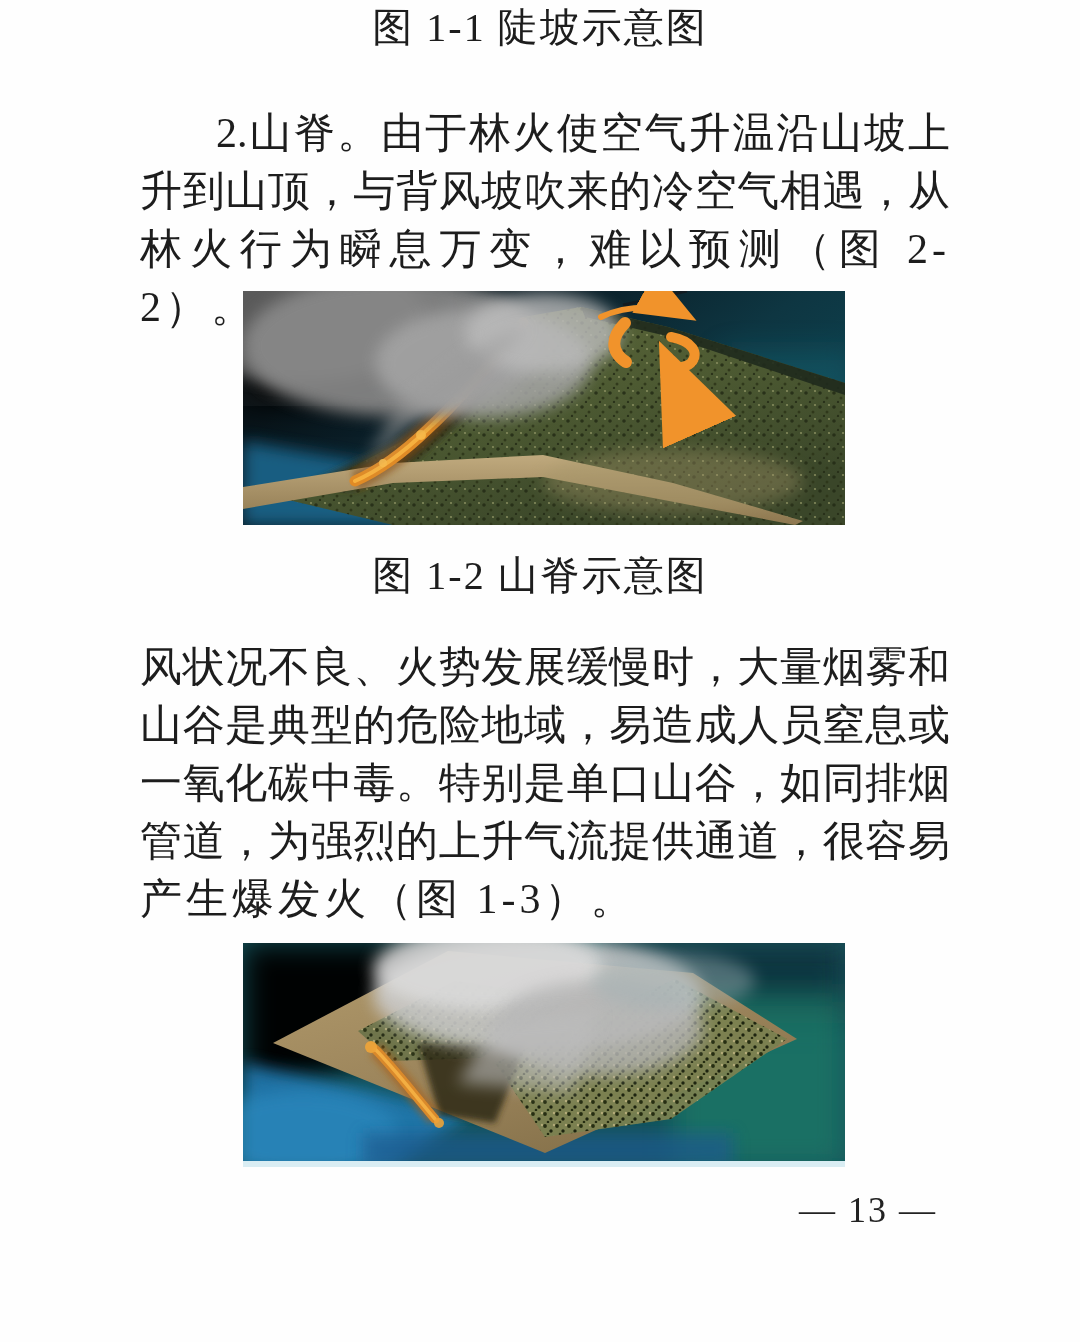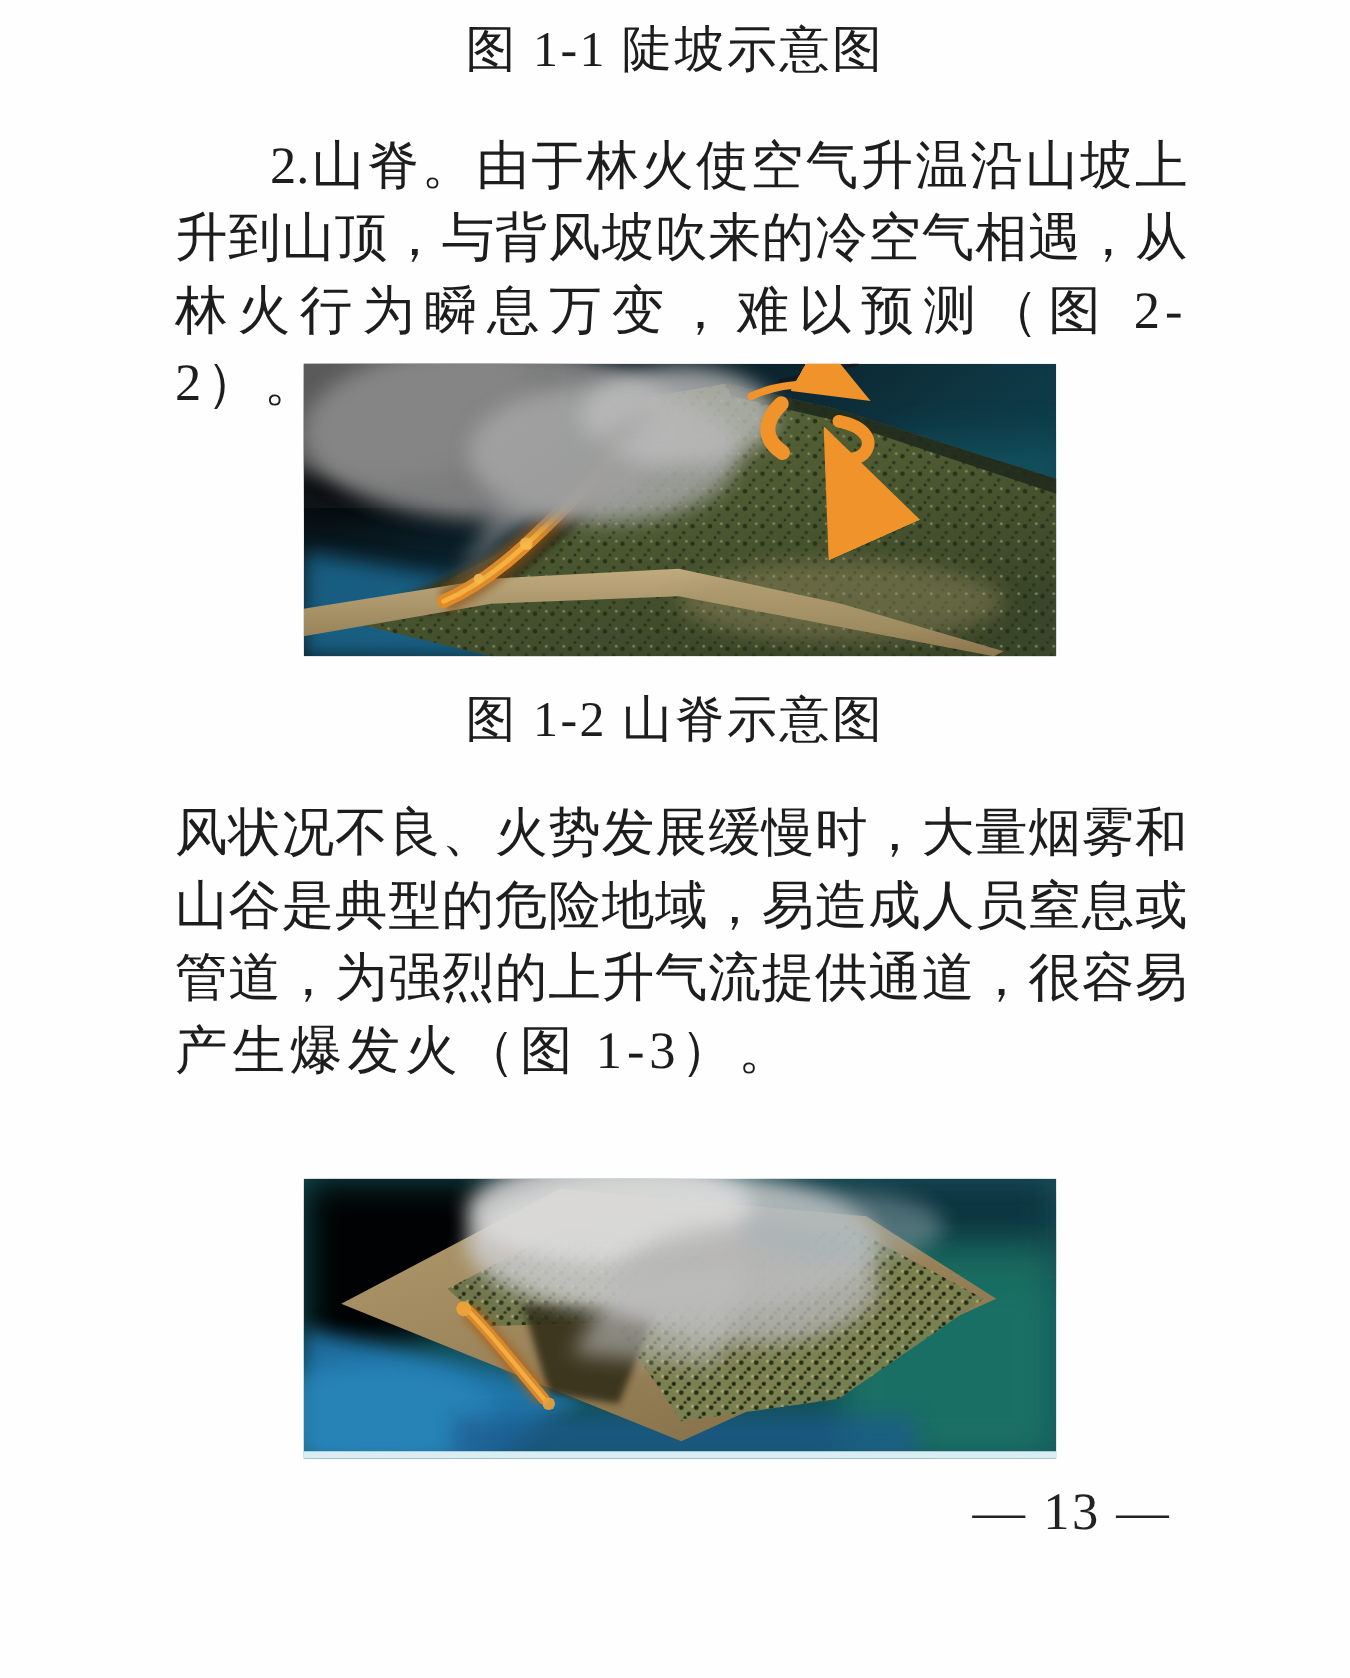--- a/index.html
+++ b/index.html
@@ -6,38 +6,38 @@
   body{
     width:1080px;height:1342px;position:relative;overflow:hidden;
     background:var(--paper,#fefefe);
     font-family:"Liberation Serif","DejaVu Serif",serif;
     color:var(--text,#1d1d1d);
   }
   .fig-title{
     position:absolute;left:0;width:1080px;text-align:center;
     font-size:40px;line-height:56px;letter-spacing:2px;white-space:pre;
   }
-  #title-top{top:12px;}
+  #title-top{top:0;}
   #caption-fig2{top:548px;}
   .para{position:absolute;left:140px;width:810px;font-size:42px;margin-top:48px;}
   .tline{
     height:58px;line-height:58px;
     text-align:justify;text-align-last:justify;
   }
   .tline.indent{padding-left:76px;width:734px;}
   .tline.last{text-align-last:left;letter-spacing:4px;}
   #para-ridge{top:56px;}
   #para-valley{top:590px;}
   figure.illust{position:absolute;left:243px;margin:0;padding:0;}
   #fig-ridge{top:291px;width:602px;height:234px;}
   #fig-valley{top:943px;width:602px;height:224px;}
   figure.illust svg{display:block;width:100%;height:100%;}
   #page-number{
     position:absolute;top:1190px;right:143px;
-    font-size:42px;line-height:40px;letter-spacing:2px;color:#222;
+    font-size:36px;line-height:40px;letter-spacing:2px;color:#222;
   }
 </style>
 </head>
 <body>
 
 <div id="title-top" class="fig-title">图 1-1 陡坡示意图</div>
 
 <div id="para-ridge" class="para">
   <div class="tline indent">2.山脊。由于林火使空气升温沿山坡上</div>
   <div class="tline">升到山顶，与背风坡吹来的冷空气相遇，从</div>
@@ -122,20 +122,21 @@
       <path d="M 428 46 C 449 50 457 62 448 72 C 440 79 428 77 424 68" stroke-width="10" marker-end="url(#ah1)"></path>
     </g>
   </svg>
 </figure>
 
 <div id="caption-fig2" class="fig-title">图 1-2 山脊示意图</div>
 
 <div id="para-valley" class="para">
   <div class="tline">风状况不良、火势发展缓慢时，大量烟雾和</div>
   <div class="tline">山谷是典型的危险地域，易造成人员窒息或</div>
+  <div class="tline">一氧化碳中毒。特别是单口山谷，如同排烟</div>
   <div class="tline">管道，为强烈的上升气流提供通道，很容易</div>
   <div class="tline last">产生爆发火（图 1-3）。</div>
 </div>
 
 <figure id="fig-valley" class="illust">
   <svg viewBox="0 0 602 224" preserveAspectRatio="none">
     <defs>
       <linearGradient id="soil2" x1="0" y1="0" x2="0.7" y2="1">
         <stop offset="0" stop-color="#b29b6c"></stop>
         <stop offset="0.6" stop-color="#9a835a"></stop>

